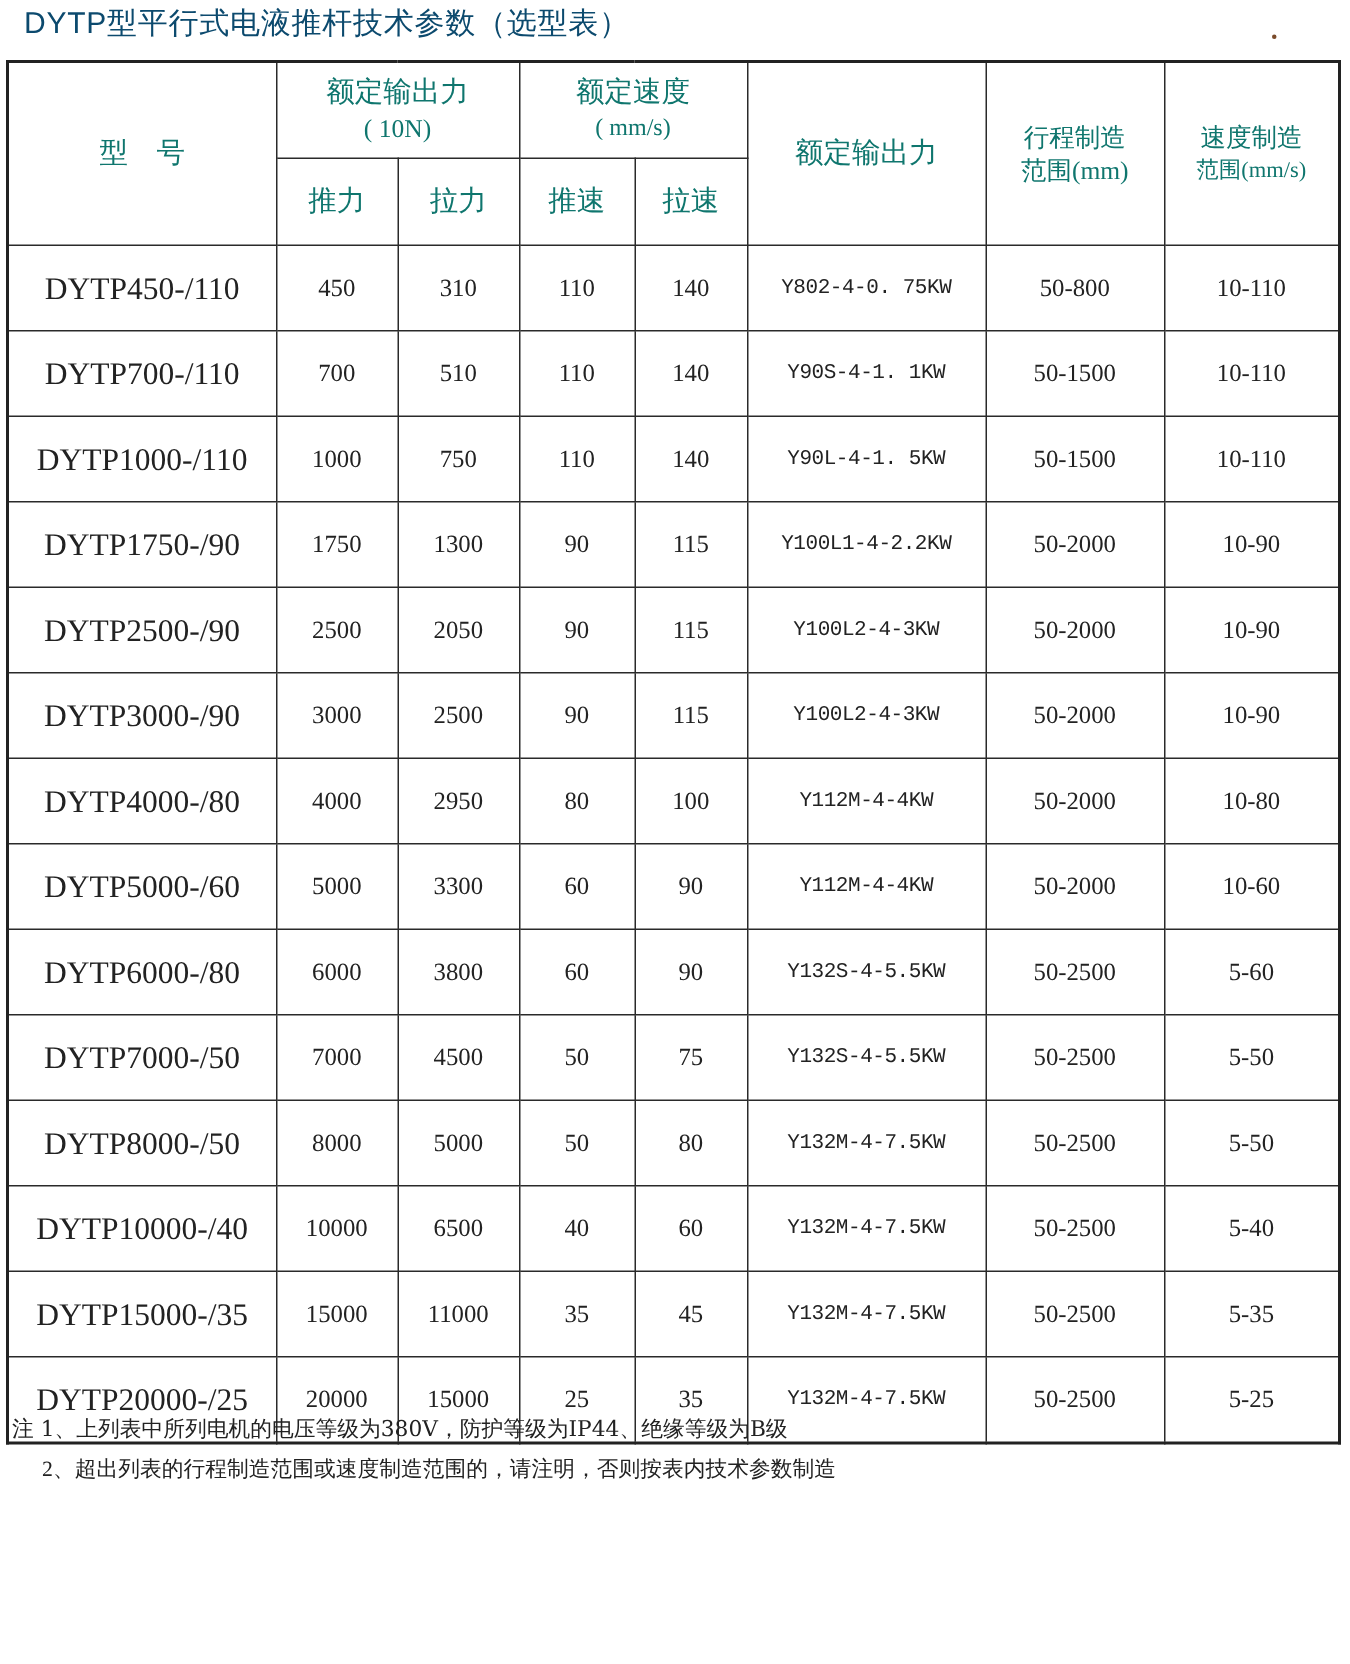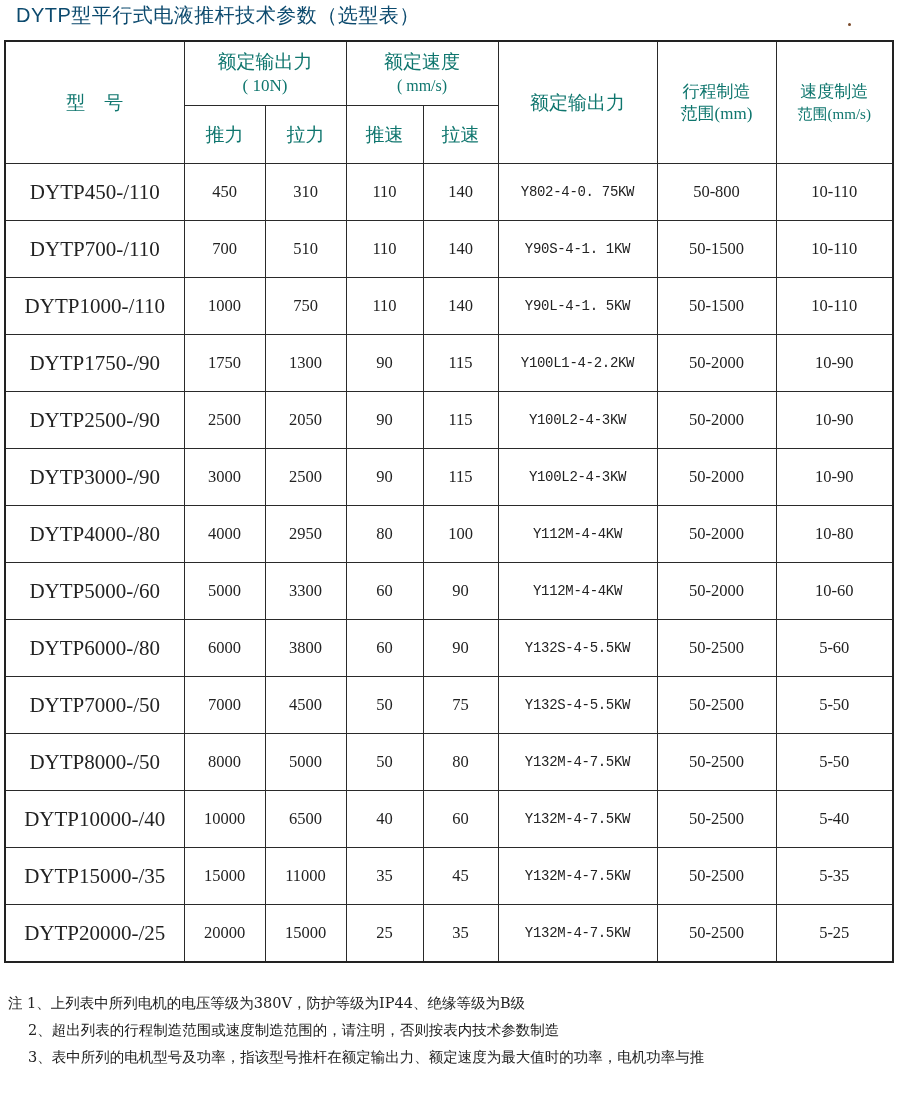--- a/index.html
+++ b/index.html
@@ -8,23 +8,23 @@
   .speck { position:absolute; left:848px; top:23px; width:3px; height:3px; border-radius:50%; background:#7a4a2a; }
   table.spec { position:absolute; left:4px; top:40px; width:888px; border-collapse:collapse; table-layout:fixed; border:2px solid #222; }
   table.spec th, table.spec td { border:1.3px solid #2a2a2a; text-align:center; vertical-align:middle; padding:0; font-weight:normal; }
   table.spec th { font-size:19px; color:#0f766e; line-height:24px; }
   table.spec th.sm { font-size:17px; line-height:22px; }
   table.spec td { font-size:16.5px; height:56px; color:#222; }
   table.spec td.model { font-size:21px; }
   table.spec td.motor { font-size:14px; letter-spacing:-0.3px;font-family:Liberation Mono, monospace; }
   tr.h1 th { height:63px; }
   tr.h2 th { height:57px; }
-  .notes { position:absolute; left:8px; top:990px; width:885px; font-family:"DejaVu Serif", "Liberation Serif", serif; font-size:14.5px; color:#222; line-height:27px; }
+  .notes { position:absolute; left:8px; top:940px; width:885px; font-family:"DejaVu Serif", "Liberation Serif", serif; font-size:14.5px; color:#222; line-height:27px; }
   .notes .line { white-space:nowrap; }
-  .notes .indent { padding-left:20px; }
+  .notes .indent { padding-left:20px;font-family:Liberation Serif, serif; }
   .notes .cont { padding-left:20px; }
 </style>
 </head>
 <body>
 
 <div class="title">DYTP型平行式电液推杆技术参数（选型表）</div>
 <div class="speck"></div>
 
 <table class="spec">
   <colgroup>
@@ -205,14 +205,13 @@
         <td class="motor">Y132M-4-7.5KW</td>
         <td>50-2500</td>
         <td>5-25</td>
       </tr>
     </tbody>
 </table>
 
 <div class="notes">
   <div class="line">注 1、上列表中所列电机的电压等级为380V，防护等级为IP44、绝缘等级为B级</div>
   <div class="line indent">2、超出列表的行程制造范围或速度制造范围的，请注明，否则按表内技术参数制造</div>
-  <div class="line indent">3、表中所列的电机型号及功率，指该型号推杆在额定输出力、额定速度为最大值时的功率，电机功率与推</div>
 </div>
 
 </body></html>

